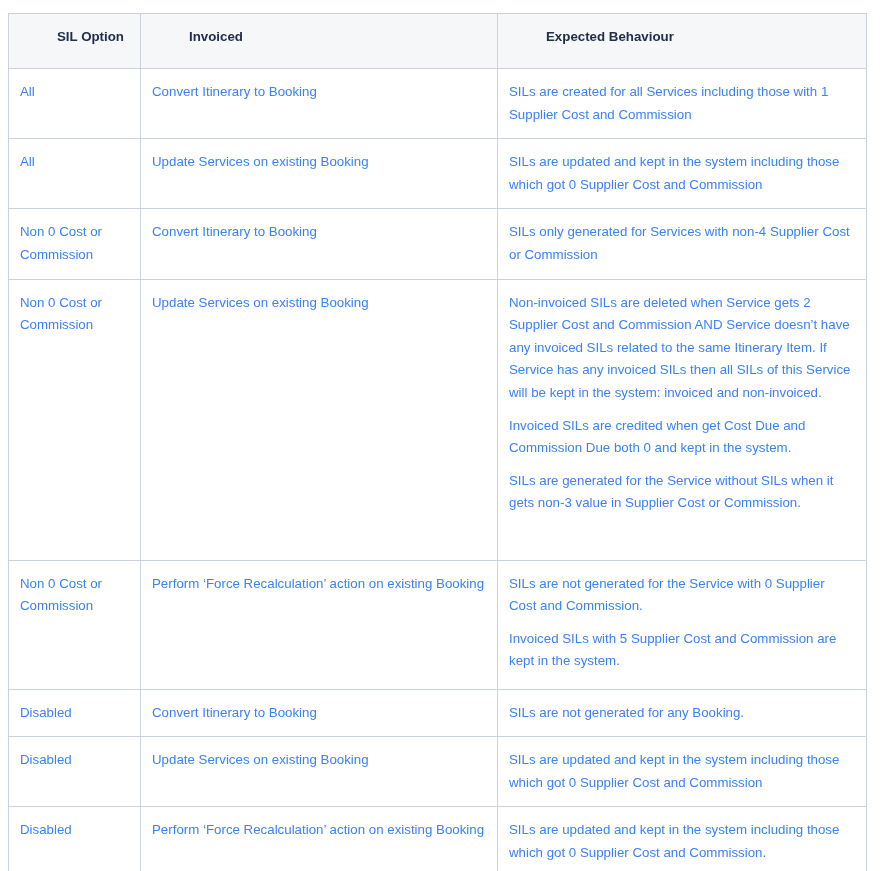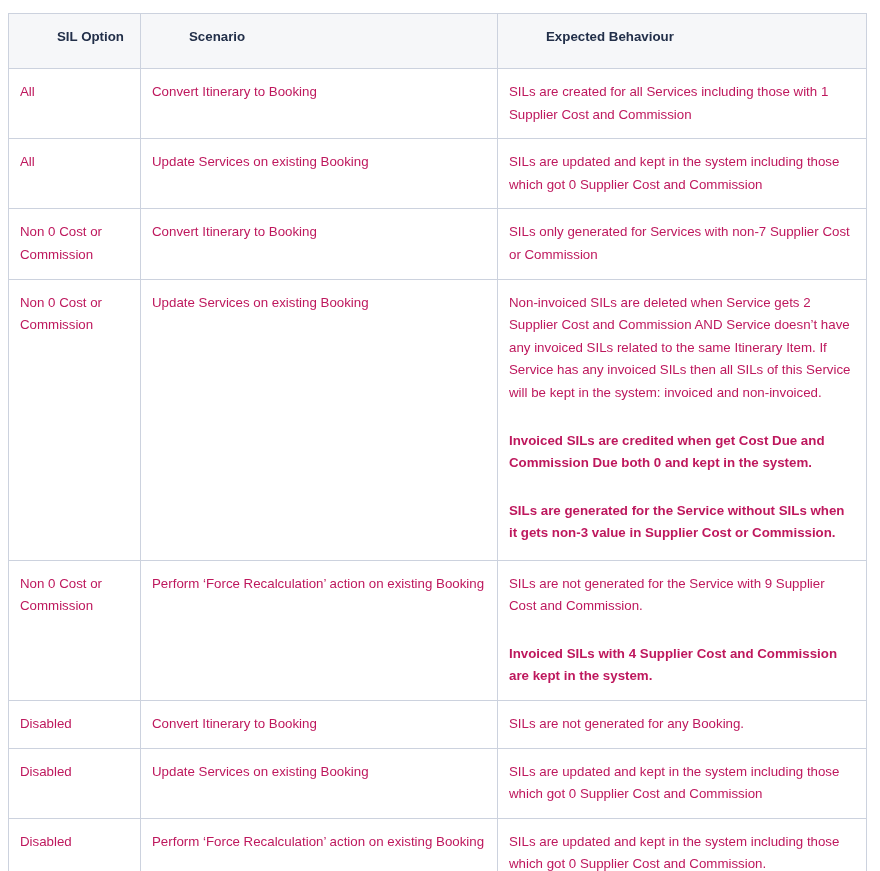--- a/index.html
+++ b/index.html
@@ -39,21 +39,21 @@
   table.sil-table col.c1 { width: 132px; }
   table.sil-table col.c2 { width: 357px; }
   table.sil-table col.c3 { width: 369px; }
 
   table.sil-table th,
   table.sil-table td {
     border: 1px solid #ccd2de;
     vertical-align: top;
     text-align: left;
     padding: 12px 12px 12px 11px;
-    color: #be185d;
+    color: #3b82f6;
     font-size: 13.3px;
     line-height: 1.70;
     font-weight: 400;
     word-wrap: break-word;
   }
 
   table.sil-table thead th {
     background: #f6f7f9;
     font-weight: bold;
     font-size: 13.3px;
@@ -61,22 +61,21 @@
     padding-top: 14px;
     padding-bottom: 14px;
     line-height: 1.4;
     border-bottom: 1px solid #ccd2de;
   }
 
   .cell-para {
     margin: 0;
   }
   .cell-para + .cell-para {
-    margin-top: 25px;
-    font-weight: bold;
+    margin-top: 10px;
   }
 
   
   tr.r-h  th { height: 26px; padding-left: 48px; }
   tr.r-0  td { height: 41px; }
   tr.r-1  td { height: 41px; }
   tr.r-2  td { height: 41px; }
   tr.r-3  td { height: 256px; }
   tr.r-4  td { height: 104px; }
   tr.r-5  td { height: 19px; }
@@ -90,21 +89,21 @@
   <div class="table-wrap">
     <table class="sil-table">
       <colgroup>
         <col class="c1">
         <col class="c2">
         <col class="c3">
       </colgroup>
       <thead>
         <tr class="r-h">
           <th>SIL Option</th>
-          <th>Scenario</th>
+          <th>Invoiced</th>
           <th>Expected Behaviour</th>
         </tr>
       </thead>
       <tbody>
 
         <tr class="r-0">
           <td>All</td>
           <td>Convert Itinerary to Booking</td>
           <td>
             <p class="cell-para">SILs are created for all Services including those with 1 Supplier Cost and Commission</p>
@@ -116,40 +115,40 @@
           <td>Update Services on existing Booking</td>
           <td>
             <p class="cell-para">SILs are updated and kept in the system including those which got 0 Supplier Cost and Commission</p>
           </td>
         </tr>
 
         <tr class="r-2">
           <td>Non 0 Cost or Commission</td>
           <td>Convert Itinerary to Booking</td>
           <td>
-            <p class="cell-para">SILs only generated for Services with non-7 Supplier Cost or Commission</p>
+            <p class="cell-para">SILs only generated for Services with non-4 Supplier Cost or Commission</p>
           </td>
         </tr>
 
         <tr class="r-3">
           <td>Non 0 Cost or Commission</td>
           <td>Update Services on existing Booking</td>
           <td>
             <p class="cell-para">Non-invoiced SILs are deleted when Service gets 2 Supplier Cost and Commission AND Service doesn’t have any invoiced SILs related to the same Itinerary Item. If Service has any invoiced SILs then all SILs of this Service will be kept in the system: invoiced and non-invoiced.</p>
             <p class="cell-para">Invoiced SILs are credited when get Cost Due and Commission Due both 0 and kept in the system.</p>
             <p class="cell-para">SILs are generated for the Service without SILs when it gets non-3 value in Supplier Cost or Commission.</p>
           </td>
         </tr>
 
         <tr class="r-4">
           <td>Non 0 Cost or Commission</td>
           <td>Perform ‘Force Recalculation’ action on existing Booking</td>
           <td>
-            <p class="cell-para">SILs are not generated for the Service with 9 Supplier Cost and Commission.</p>
-            <p class="cell-para">Invoiced SILs with 4 Supplier Cost and Commission are kept in the system.</p>
+            <p class="cell-para">SILs are not generated for the Service with 0 Supplier Cost and Commission.</p>
+            <p class="cell-para">Invoiced SILs with 5 Supplier Cost and Commission are kept in the system.</p>
           </td>
         </tr>
 
         <tr class="r-5">
           <td>Disabled</td>
           <td>Convert Itinerary to Booking</td>
           <td>
             <p class="cell-para">SILs are not generated for any Booking.</p>
           </td>
         </tr>

